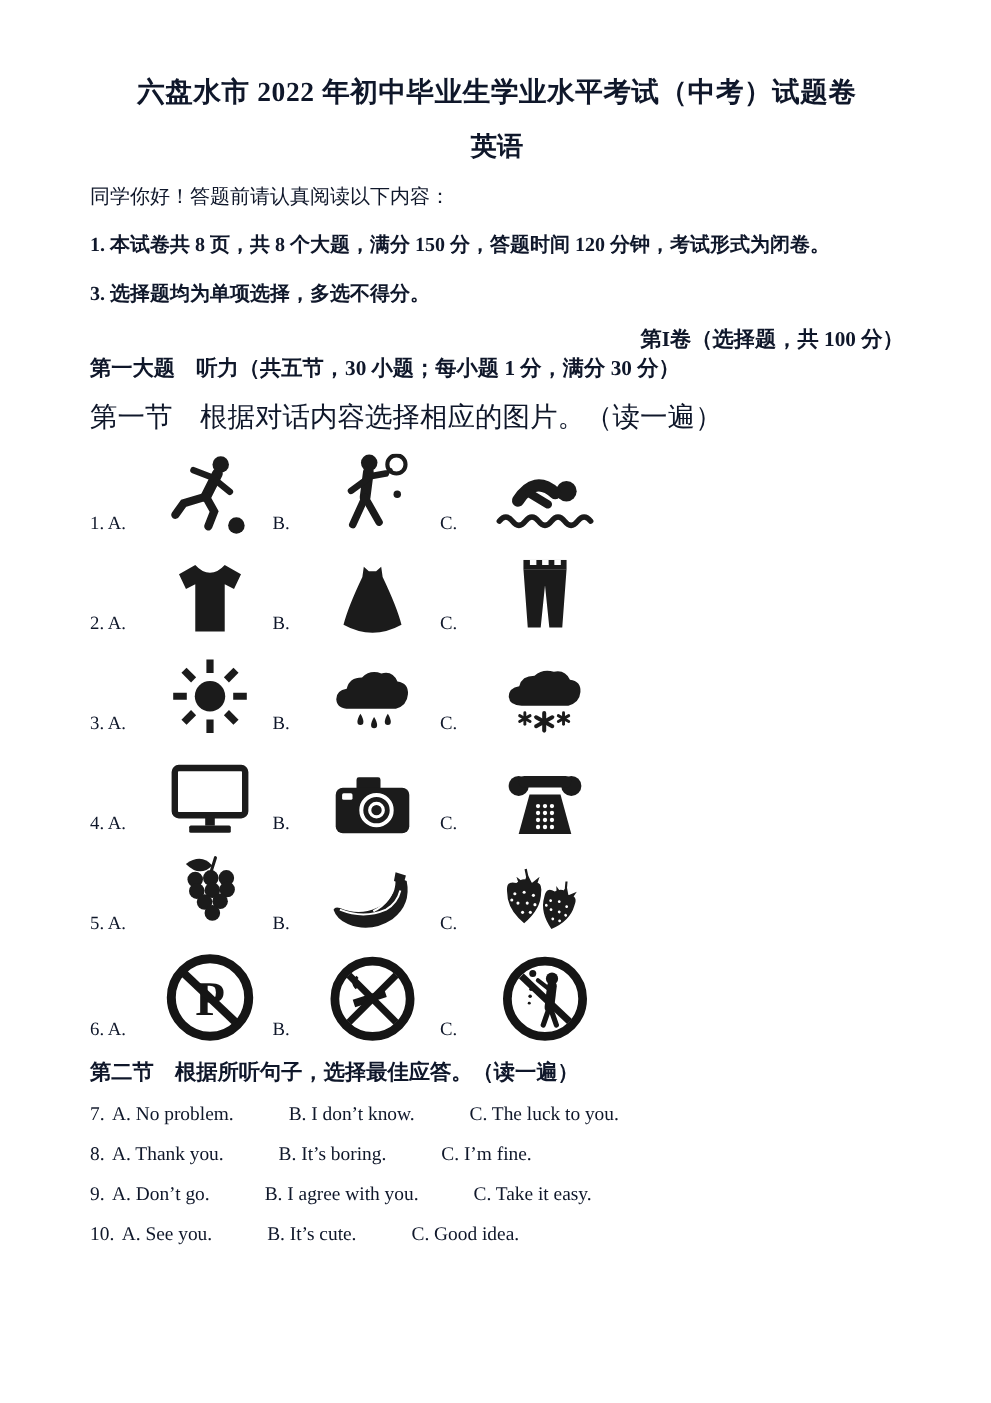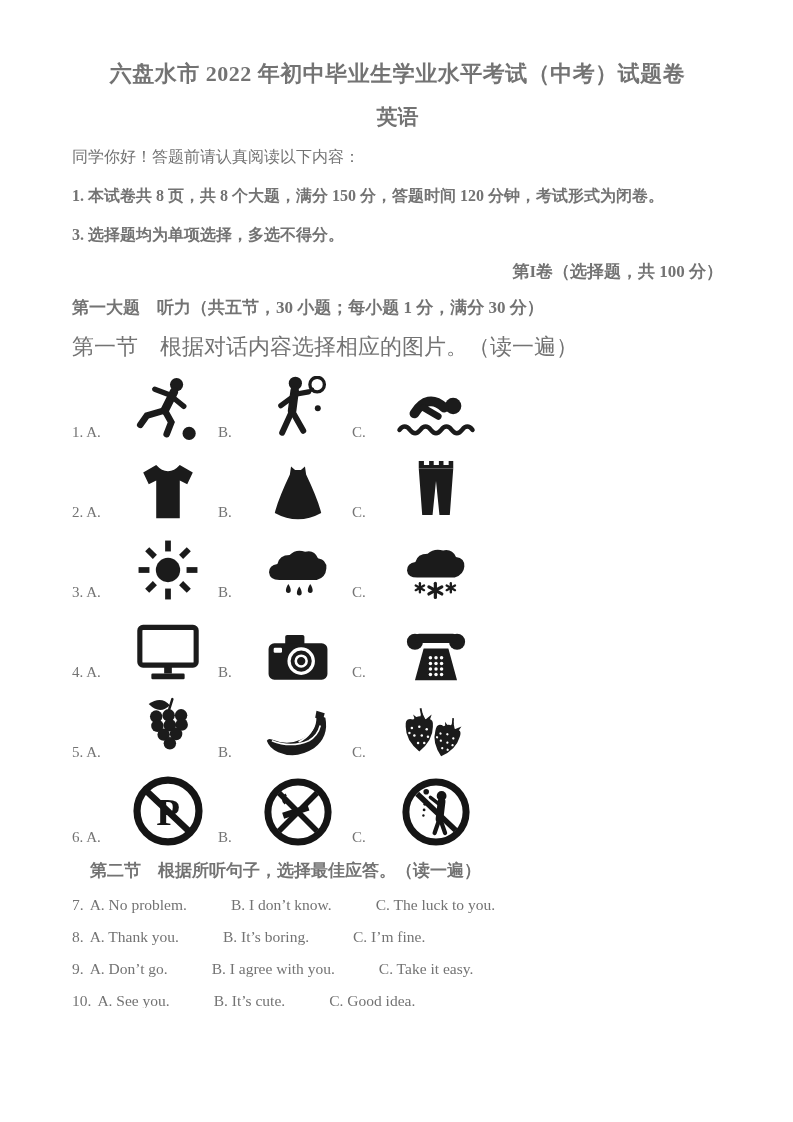--- a/index.html
+++ b/index.html
@@ -1,35 +1,35 @@
 <!DOCTYPE html>
 <html><head>
 <meta charset="utf-8">
 <style>
   html,body{margin:0;padding:0;background:#fff;}
   .sheet{width:793px;height:1008px;background:#fff;overflow:hidden;
-         font-family:"Liberation Serif","DejaVu Serif",serif;color:#737373;}
+         font-family:"Liberation Serif","DejaVu Serif",serif;color:#0f172a;}
   .content{padding:60px 70px 0 72px;}
   .title{font-size:22px;font-weight:bold;text-align:center;line-height:1.25;letter-spacing:.5px;}
   .subject{font-size:21px;font-weight:bold;text-align:center;margin-top:15px;}
   .greeting{font-size:16px;font-weight:normal;margin-top:16px;}
   .notice-item{font-size:16px;font-weight:bold;margin-top:18px;}
   .vol-header{font-size:17px;font-weight:bold;text-align:right;margin-top:14px;}
-  .part-header{font-size:17px;font-weight:bold;margin-top:13px;}
+  .part-header{font-size:17px;font-weight:bold;}
   .sec-header{font-size:22px;font-weight:normal;margin-top:13px;}
   .pic-row{display:flex;align-items:flex-end;margin-top:9px;height:71px;}
   .q-label{font-size:15px;line-height:1;padding-bottom:2px;white-space:nowrap;}
   .prow-num{width:50px;}
   .prow-b{width:34px;padding-left:4px;}
   .prow-c{width:38px;padding-left:8px;}
   .pic-box{width:92px;display:flex;justify-content:center;align-items:flex-end;}
   .resp-row{margin-top:14px;font-size:15.5px;white-space:nowrap;}
   .resp-row .num{margin-right:6px;}
   .resp-row .opt{margin-right:44px;}
-  .sec2-header{font-size:17px;font-weight:bold;margin-top:12px;margin-left:18px;}
+  .sec2-header{font-size:17px;font-weight:bold;margin-top:12px;}
   svg{display:block;}
 </style>
 </head>
 <body>
 
 <div class="sheet">
 <div class="content">
 
   <div class="title">六盘水市 2022 年初中毕业生学业水平考试（中考）试题卷</div>
   <div class="subject">英语</div>

